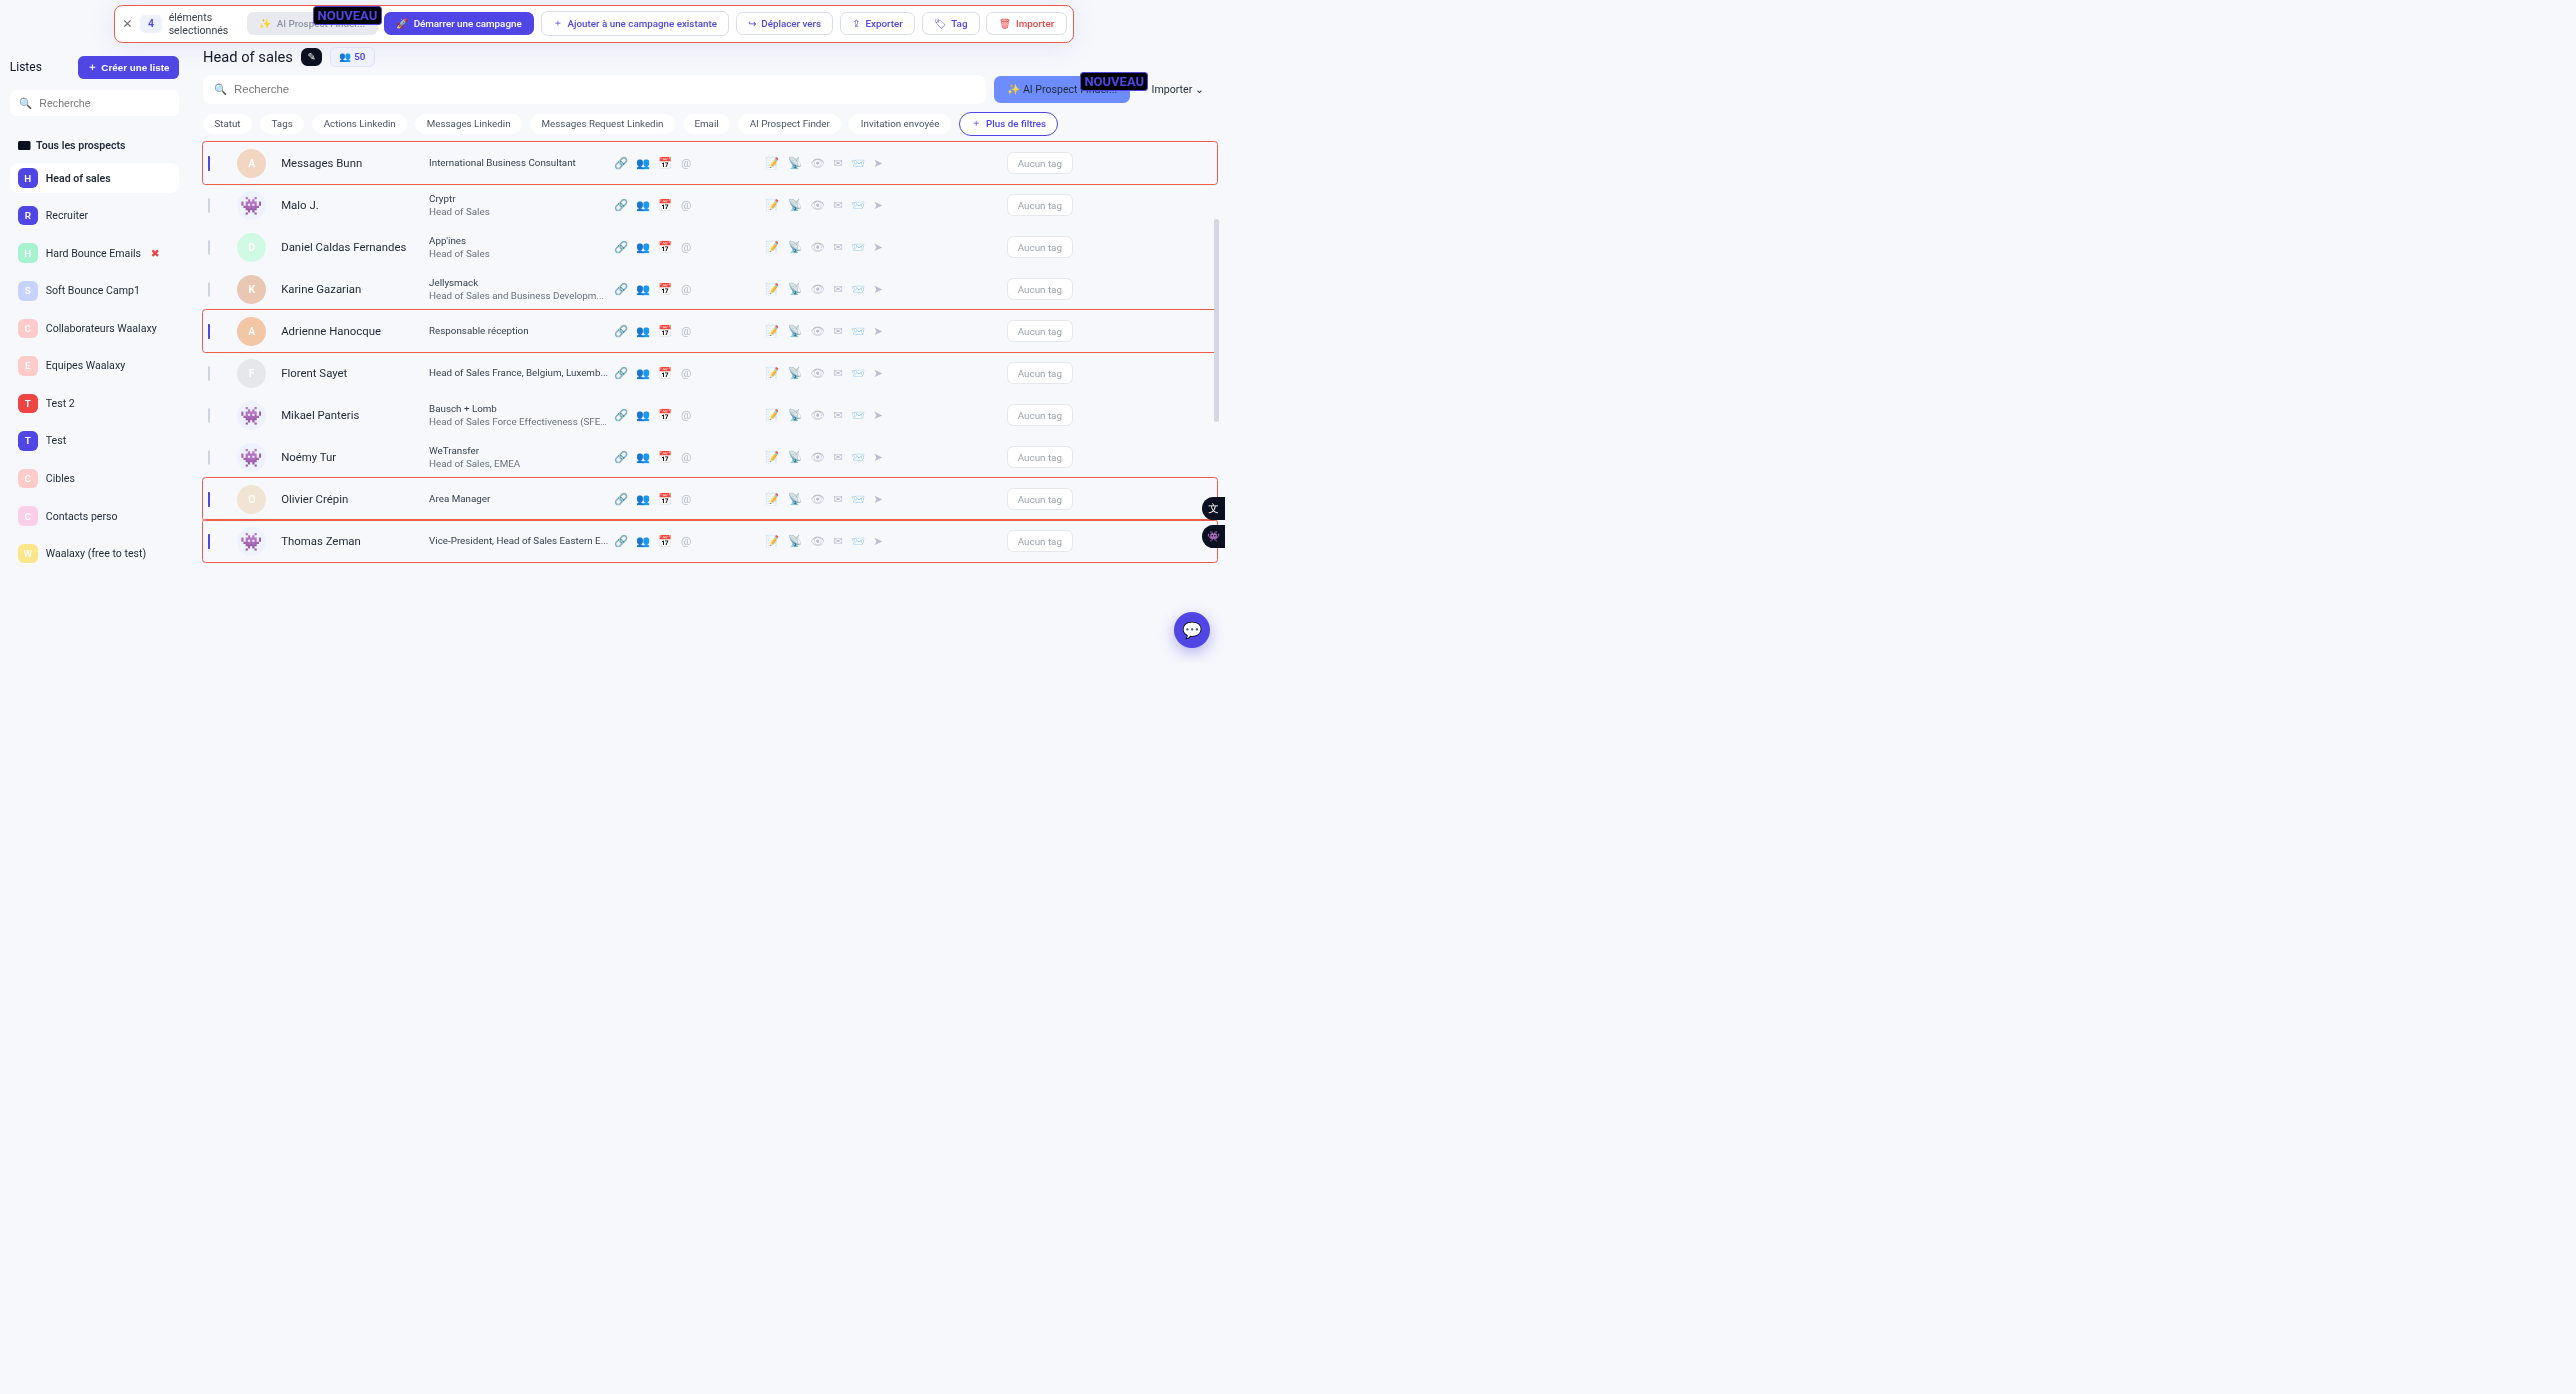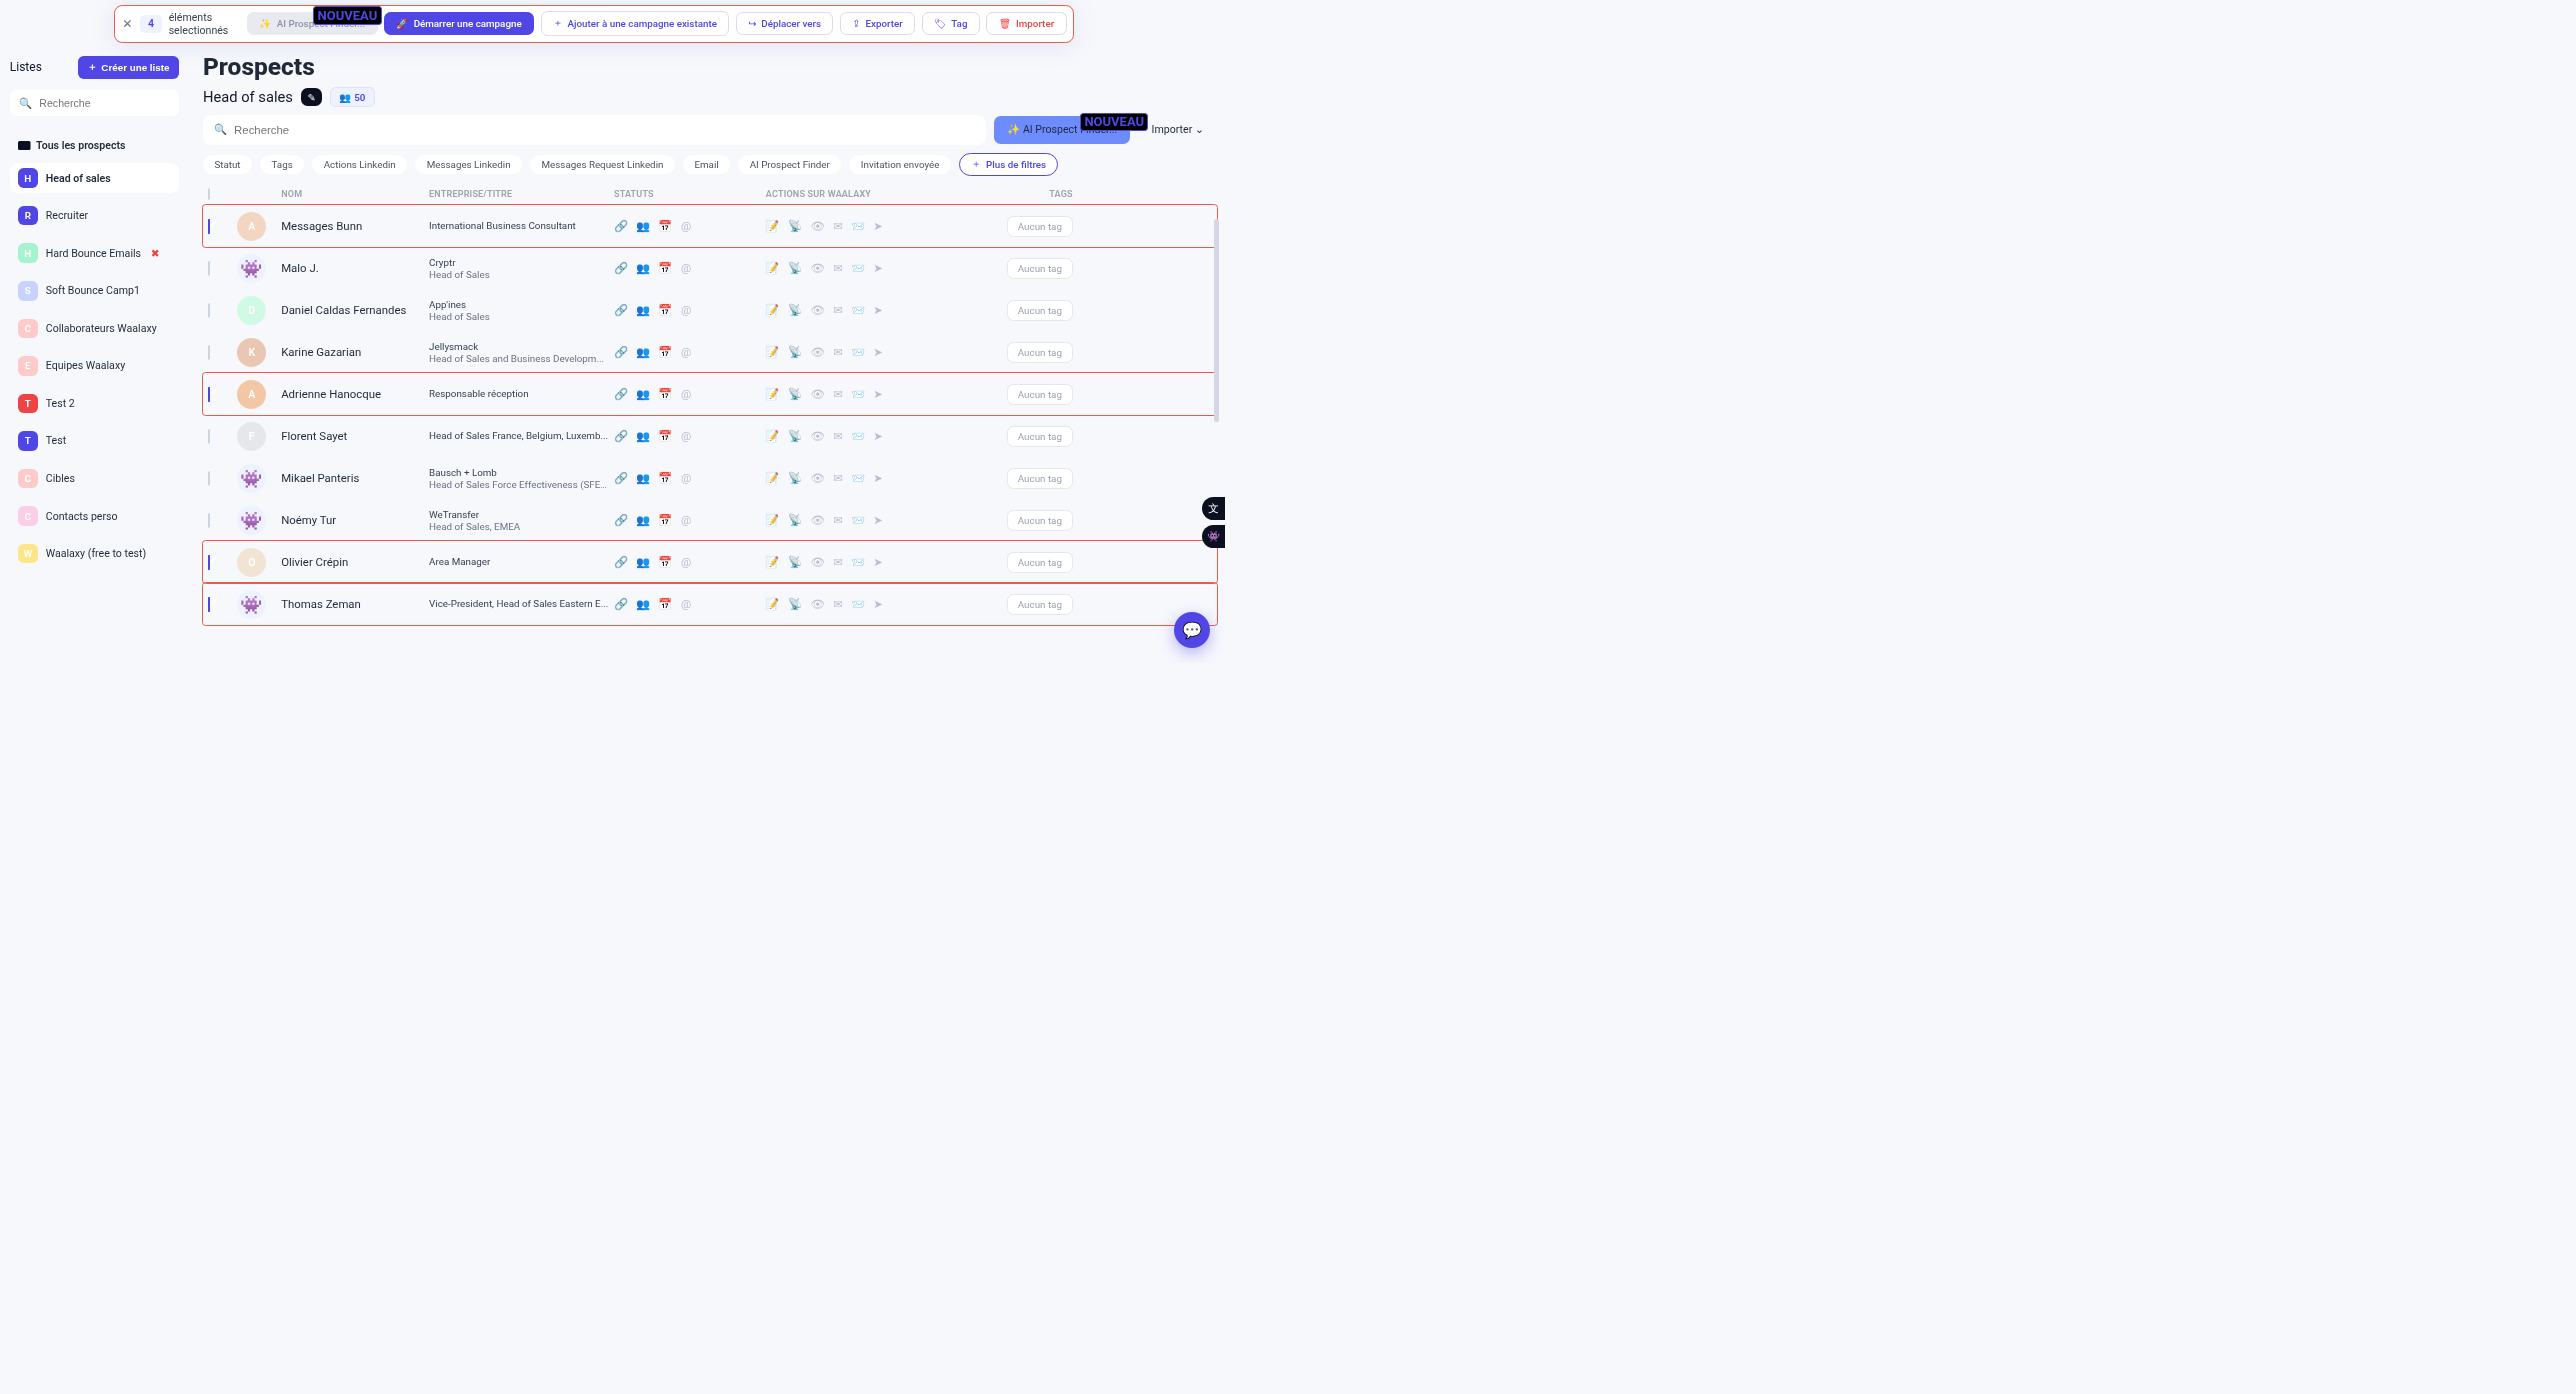--- a/index.html
+++ b/index.html
@@ -244,21 +244,20 @@
         <span>Contacts perso</span>
       </div>
       <div class="list-item">
         <span class="badge" style="background:#fde68a">W</span>
         <span>Waalaxy (free to test)</span>
       </div>
     </div>
 </div>
 
 <div class="main">
-  <h1>Prospects</h1>
   <div class="subhdr">
     <span class="listname">Head of sales</span>
     <span class="editbadge">✎</span>
     <span class="countbadge">
       <span>👥</span>
       <span>50</span>
     </span>
   </div>
 
   <div class="toolstrip">
@@ -286,29 +285,20 @@
     <span class="pill">Email</span>
     <span class="pill">AI Prospect Finder</span>
     <span class="pill">Invitation envoyée</span>
     <span class="pill more">
       <span>＋</span>
       <span>Plus de filtres</span>
     </span>
   </div>
 
   <div class="table">
-    <div class="thead">
-      <span><span class="cb"></span></span>
-      <span></span>
-      <span>NOM</span>
-      <span>ENTREPRISE/TITRE</span>
-      <span>STATUTS</span>
-      <span>ACTIONS SUR WAALAXY</span>
-      <span style="text-align:right;">TAGS</span>
-    </div>
     <div id="tbody">
         <div class="trow hlrow">
           <span><span class="cb checked"></span></span>
           <span class="avatar" style="background:#f3d6c2">A</span>
           <span class="name">Messages Bunn</span>
           <div>
             <div class="company">International Business Consultant</div>
           </div>
           <div class="iconrow">
             <span>🔗</span>

